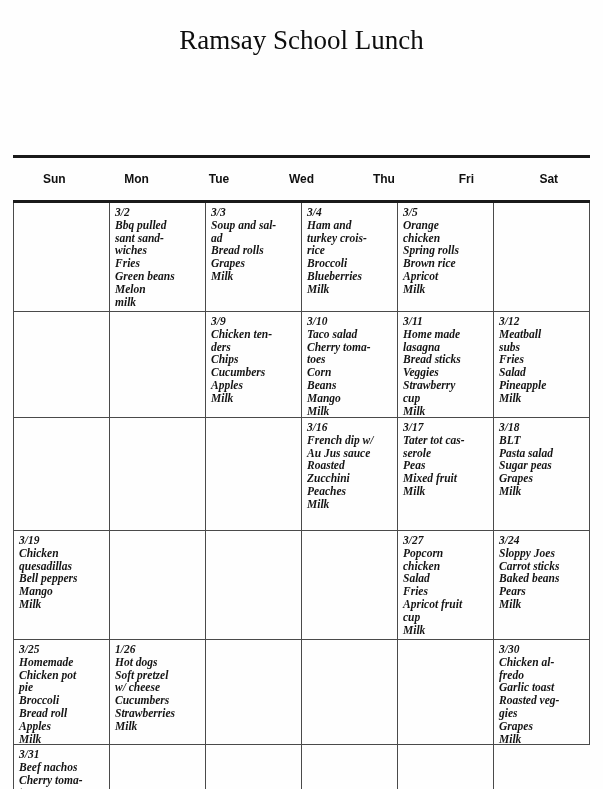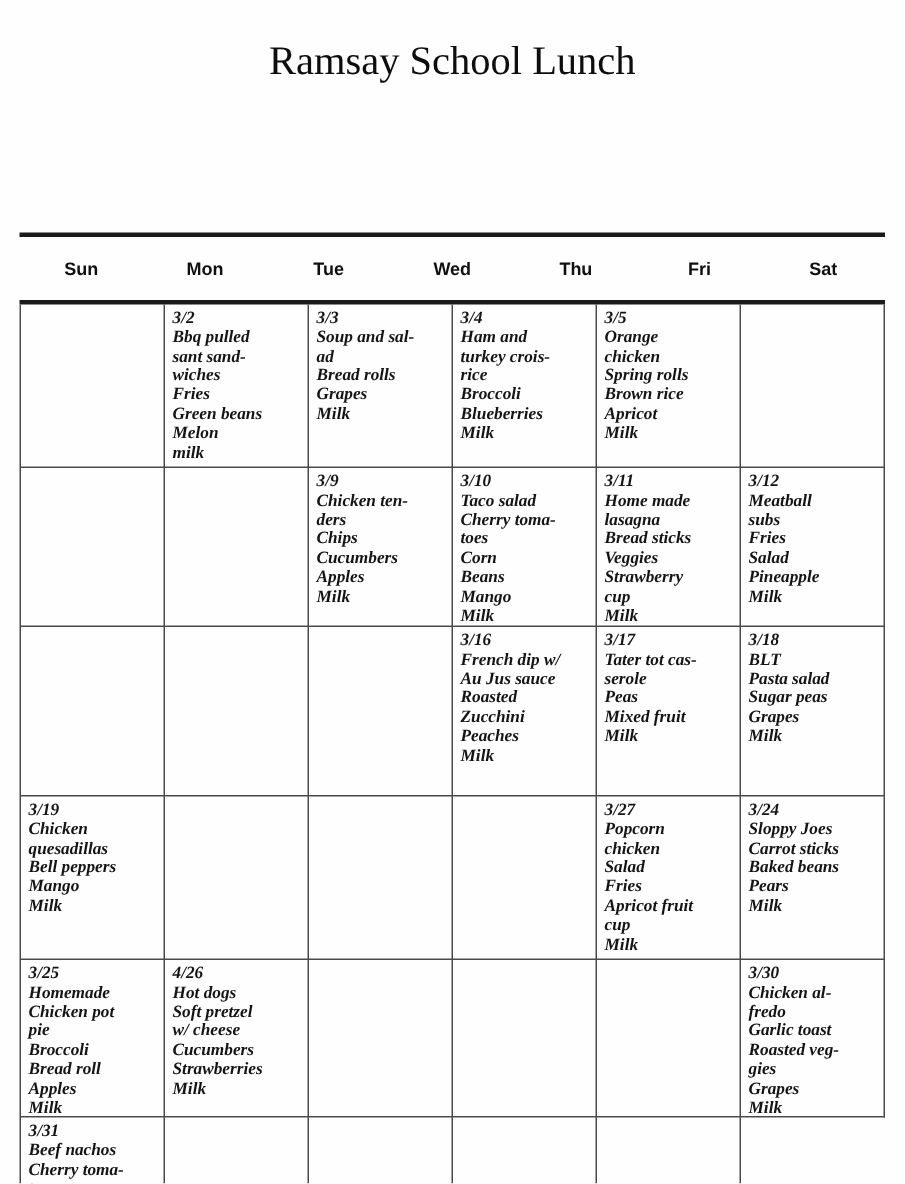--- a/index.html
+++ b/index.html
@@ -262,21 +262,21 @@
           <div class="date">3/25</div>
           <div class="menu">Homemade
 Chicken pot
 pie
 Broccoli
 Bread roll
 Apples
 Milk</div>
         </div>
       <div class="cell">
-          <div class="date">4/26</div>
+          <div class="date">1/26</div>
           <div class="menu">Hot dogs
 Soft pretzel
 w/ cheese
 Cucumbers
 Strawberries
 Milk</div>
         </div>
       <div class="cell">
           <div class="date"></div>
           <div class="menu"></div>

